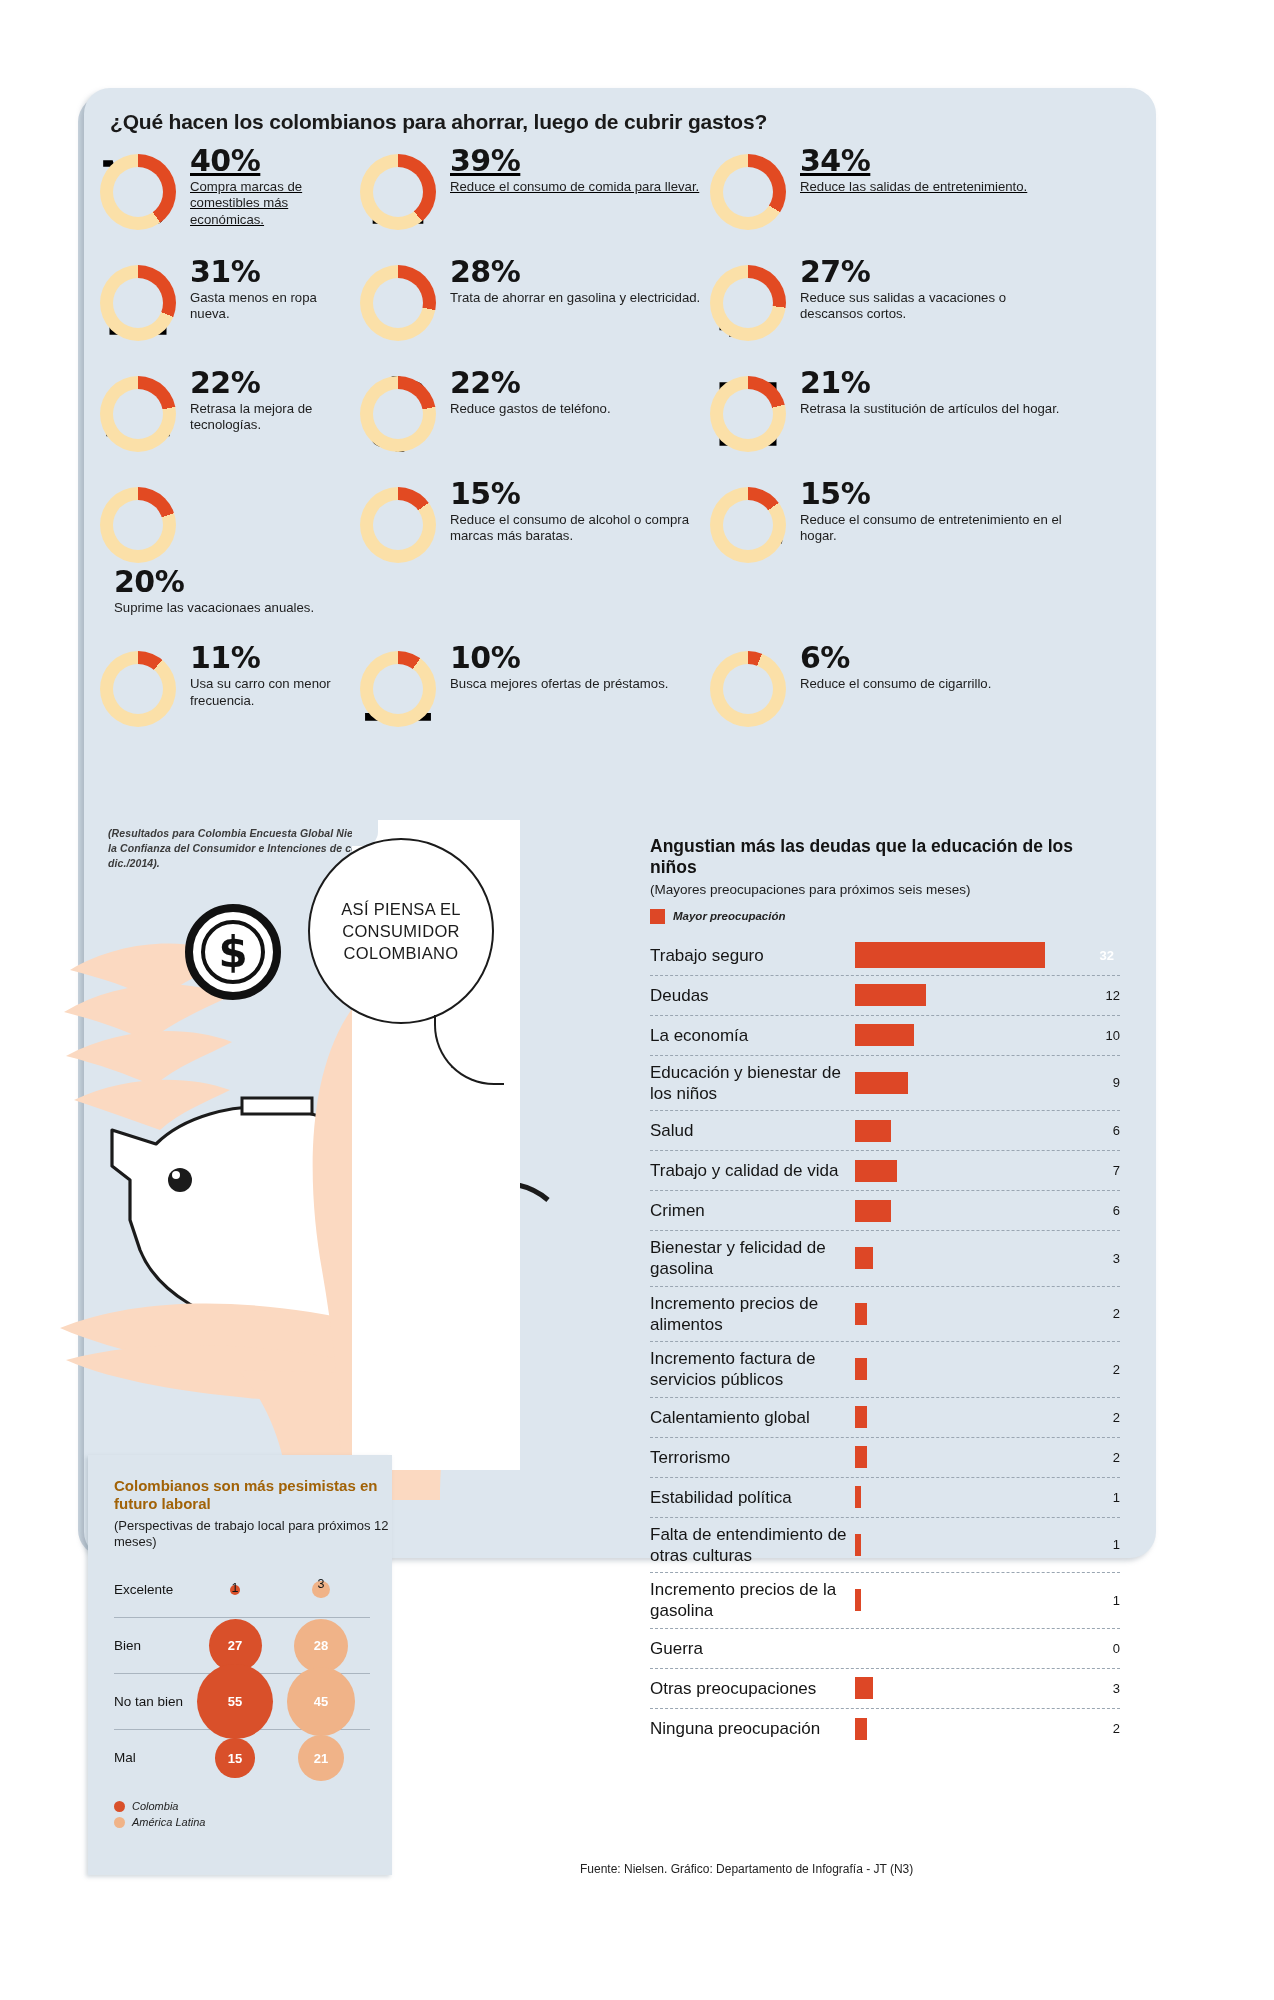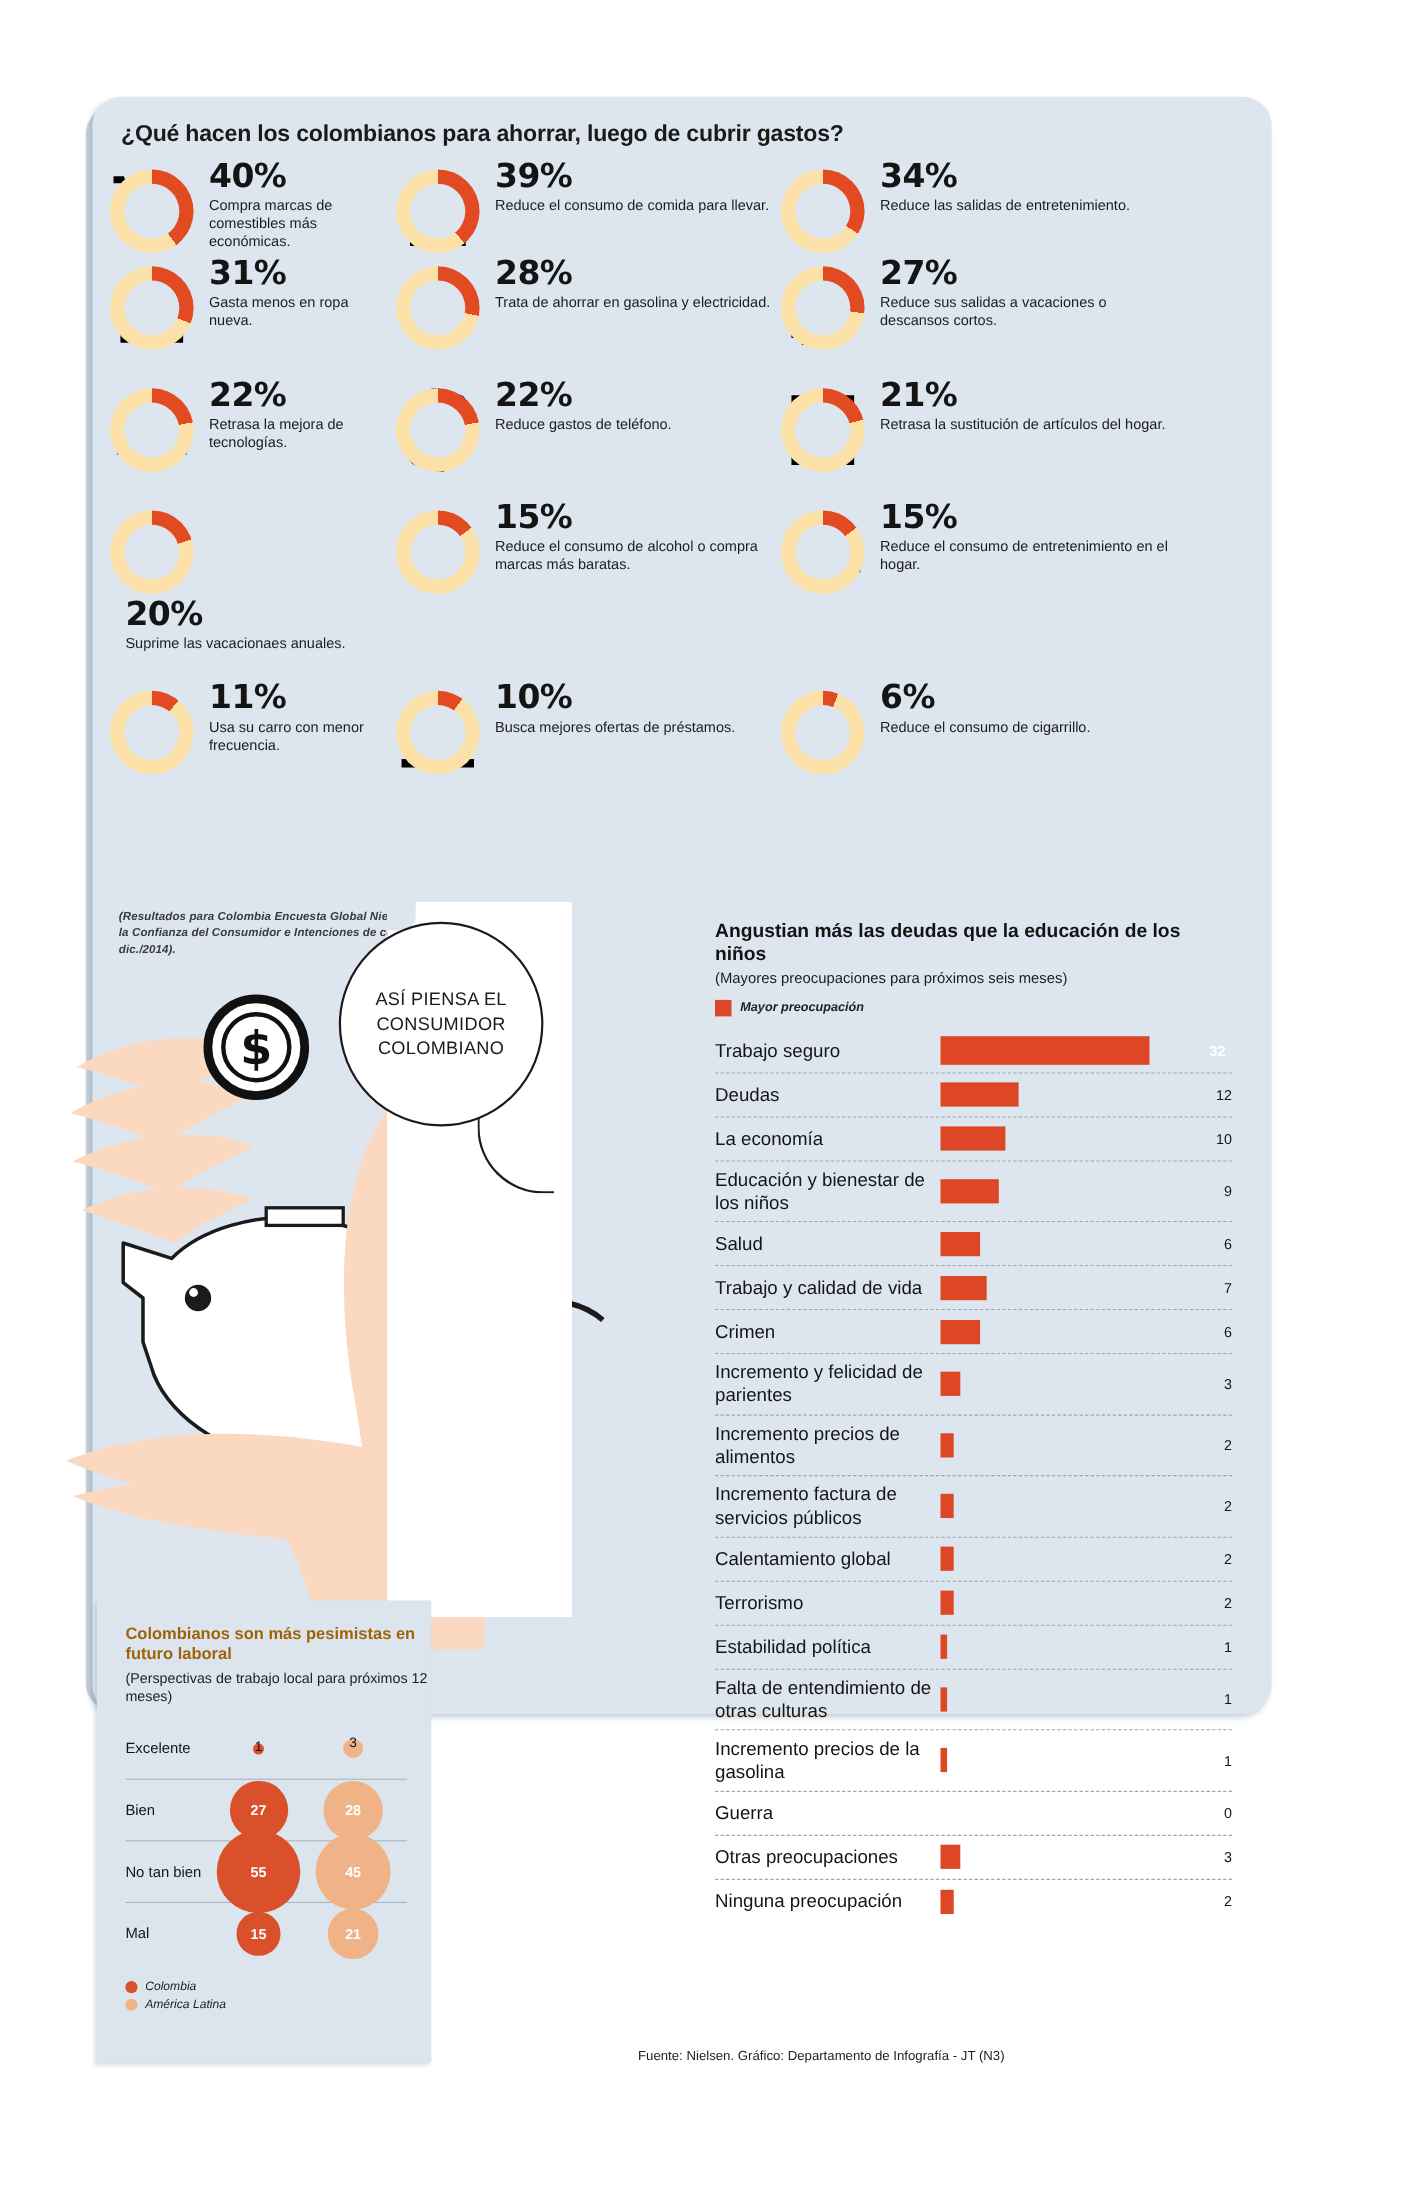--- a/index.html
+++ b/index.html
@@ -160,21 +160,21 @@
 <body>
 
 <div class="page">
 
   <div class="panel-shadow"></div>
   <div class="panel"></div>
 
   <div class="q-title">¿Qué hacen los colombianos para ahorrar, luego de cubrir gastos?</div>
 
   <div class="grid" id="savings-grid">
-      <div class="row" style="">
+      <div class="row" style="margin-bottom:23px;text-decoration:underline;">
         <div class="cell" style="width:260px;">
           <div class="donut-wrap">
             <div class="donut" style="background:conic-gradient(#e24a22 0deg 144deg, #fbe0a8 144deg 360deg);"></div>
             <div class="hole" style="position:absolute;left:13px;top:13px;width:50px;height:50px;background:#dde6ee;border-radius:50%;"></div>
             <div class="icon"><svg viewBox="0 0 24 24">
                 <path d="M1 2h3l1.2 4H22l-2.6 8H7.2L5.4 4H1V2zm6.6 6l1 4h9.1l1.3-4H7.6zM8 18a2 2 0 110 4 2 2 0 010-4zm10 0a2 2 0 110 4 2 2 0 010-4z"></path>
               </svg></div>
           </div>
           <div class="txt">
             <div class="pct">40%</div>
@@ -515,21 +515,21 @@
           <div class="bar-val">7</div>
         </div>
         <div class="bar-row">
           <div class="bar-label">Crimen</div>
           <div class="bar-track">
             <div class="bar-fill" style="width:35.625px;"></div>
           </div>
           <div class="bar-val">6</div>
         </div>
         <div class="bar-row">
-          <div class="bar-label">Incremento y felicidad de parientes</div>
+          <div class="bar-label">Bienestar y felicidad de gasolina</div>
           <div class="bar-track">
             <div class="bar-fill" style="width:17.8125px;"></div>
           </div>
           <div class="bar-val">3</div>
         </div>
         <div class="bar-row">
           <div class="bar-label">Incremento precios de alimentos</div>
           <div class="bar-track">
             <div class="bar-fill" style="width:11.875px;"></div>
           </div>

